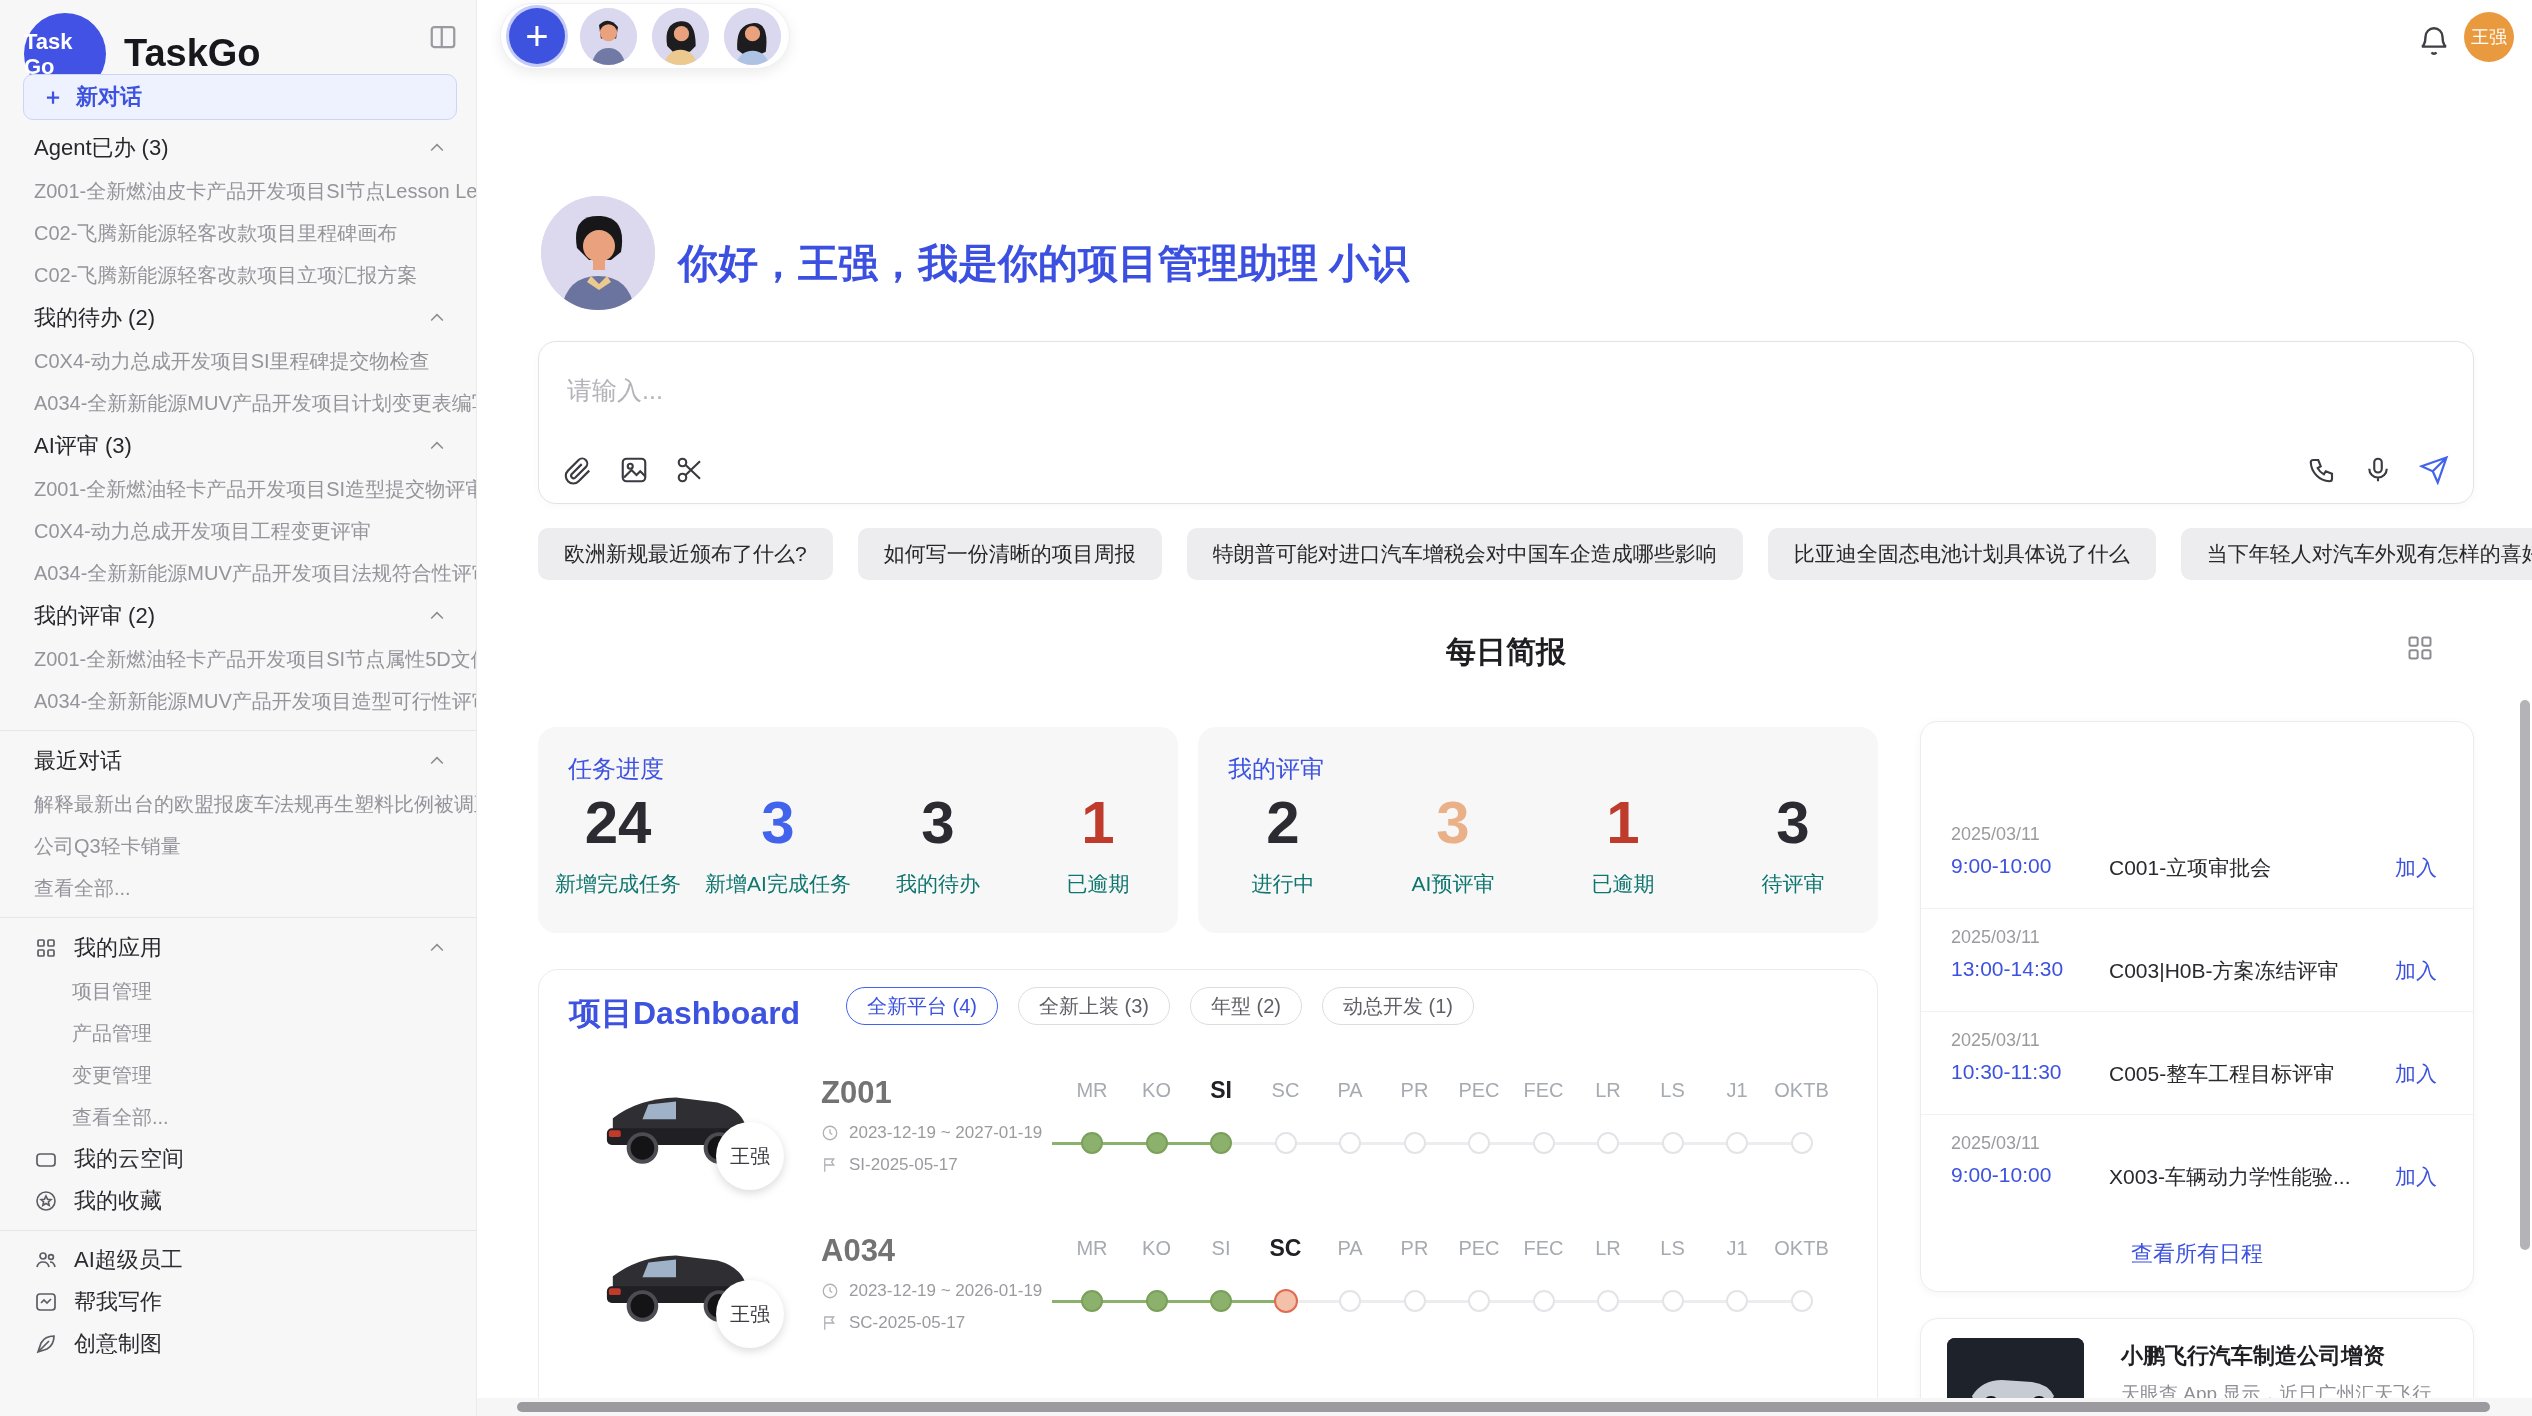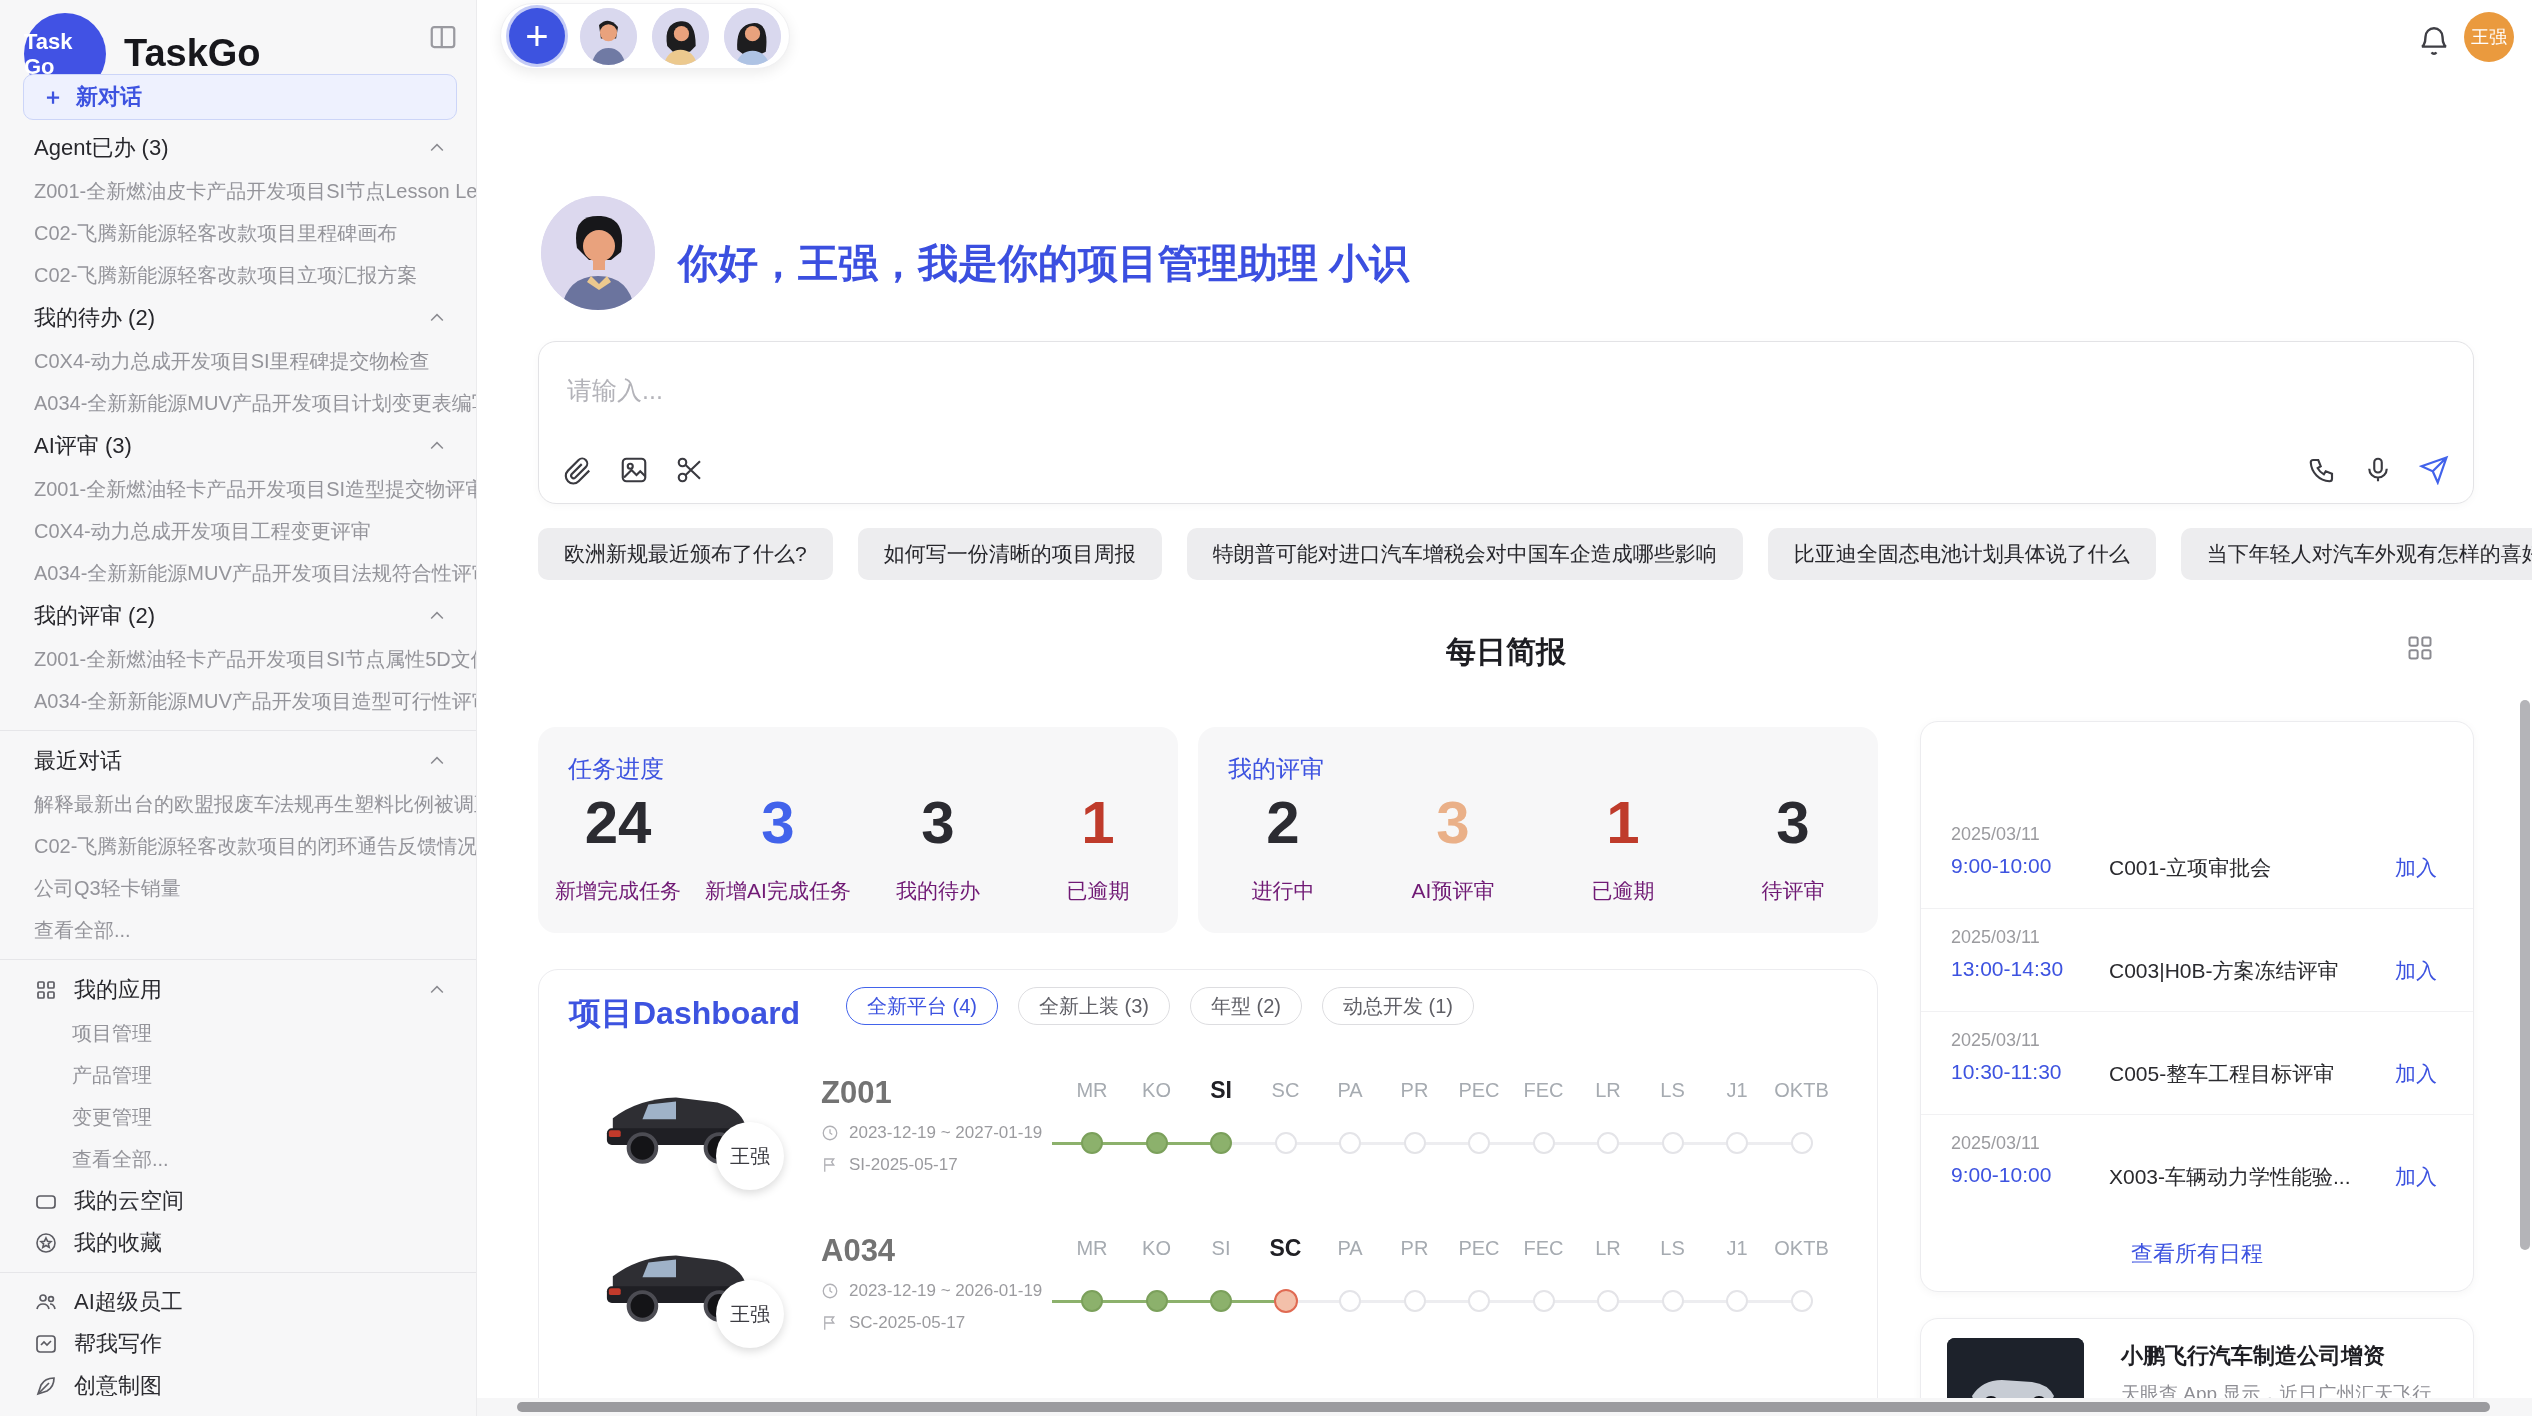--- a/index.html
+++ b/index.html
@@ -65,21 +65,21 @@
   .brief-title { font-size:30px; font-weight:700; color:#1d1d22; }
   .brief-grid-icon { position:absolute; right:40px; top:2px; width:28px; height:28px; color:#8b8b91; cursor:pointer; }
 
   .stats-row { position:absolute; left:61px; top:727px; width:1340px; display:flex; gap:20px; }
   .stat-card { height:206px; background:#f7f7f8; border-radius:18px; position:relative; }
   .stat-card.c1 { width:640px; } .stat-card.c2 { width:680px; }
   .stat-title { position:absolute; left:30px; top:26px; font-size:24px; color:#3d53e0; }
   .stat-cols { position:absolute; left:0; right:0; top:64px; display:flex; }
   .stat-col { flex:1; text-align:center; }
   .stat-val { font-size:60px; font-weight:600; line-height:64px; }
-  .stat-lbl { margin-top:22px; font-size:21px; color:#701a75; }
+  .stat-lbl { margin-top:15px; font-size:21px; color:#0f766e; }
 
   .dash-card { position:absolute; left:61px; top:969px; width:1340px; height:470px; background:#fff;
     border:1px solid #ececef; border-radius:20px; overflow:hidden; }
   .dash-title { position:absolute; left:30px; top:22px; font-size:32px; font-weight:700; color:#3d53e0; }
   .dash-tabs { position:absolute; left:307px; top:17px; display:flex; gap:20px; }
   .dash-tab { height:38px; border-radius:20px; border:1px solid #dddde0; background:#fff; color:#5f5f66;
     font-size:20px; padding:0 20px; display:flex; align-items:center; cursor:pointer; white-space:nowrap;
     font-family:"Liberation Sans",sans-serif; }
   .dash-tab.active { border:1.5px solid #4263eb; color:#3d53e0; }
   .proj-row { position:absolute; left:0; width:1340px; }
@@ -180,21 +180,20 @@
         <div class="side-item">Z001-全新燃油轻卡产品开发项目SI节点属性5D文件评审</div>
         <div class="side-item">A034-全新新能源MUV产品开发项目造型可行性评审</div>
         <div class="divider"></div>
         <div class="sec-head">
           <span>最近对话</span>
           <div class="chev"><svg viewBox="0 0 24 24" fill="none" stroke="currentColor" stroke-width="1.8">
               <polyline points="5 15 12 8 19 15"></polyline>
             </svg></div>
         </div>
         <div class="side-item">解释最新出台的欧盟报废车法规再生塑料比例被调至15%...</div>
-        <div class="side-item">C02-飞腾新能源轻客改款项目的闭环通告反馈情况</div>
         <div class="side-item">公司Q3轻卡销量</div>
         <div class="side-item">查看全部...</div>
         <div class="divider"></div>
         <div class="sec-head">
           <span style="width: 24px; height: 24px; color: rgb(92, 92, 99); margin-right: 16px; display: inline-flex;">
             <svg viewBox="0 0 24 24" fill="none" stroke="currentColor" stroke-width="1.7">
               <rect x="4" y="4" width="6" height="6" rx="1"></rect>
               <rect x="14" y="4" width="6" height="6" rx="1"></rect>
               <rect x="4" y="14" width="6" height="6" rx="1"></rect>
               <rect x="14" y="14" width="6" height="6" rx="1"></rect>

